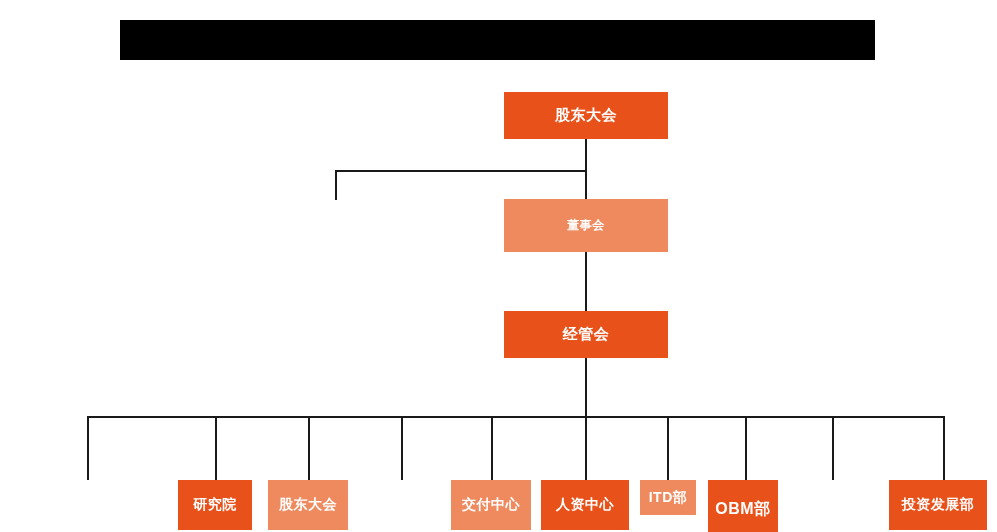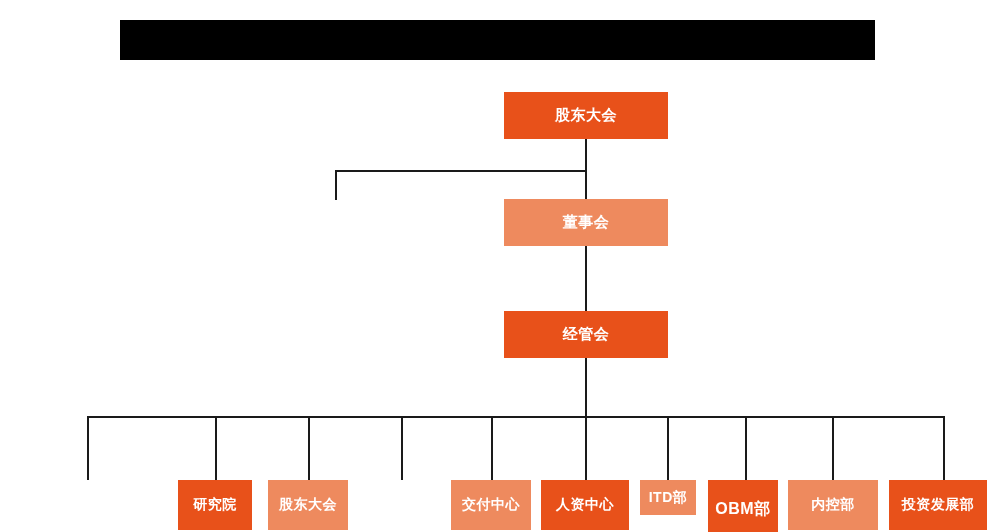--- a/index.html
+++ b/index.html
@@ -93,21 +93,21 @@
   <div class="conn v" style="left:667px; top:416px; height:64px;"></div>
   <div class="conn v" style="left:745px; top:416px; height:64px;"></div>
   <div class="conn v" style="left:832px; top:416px; height:64px;"></div>
   <div class="conn v" style="left:943px; top:416px; height:64px;"></div>
 
   <div class="node accent-primary" style="left:504px; top:92px; width:164px; height:47px; font-size:15px;">
     <span class="node-label">股东大会</span>
   </div>
 
 
-  <div class="node accent-secondary" style="left:504px; top:199px; width:164px; height:47px; font-size:15px;">
+  <div class="node accent-secondary" style="left:504px; top:199px; width:164px; height:53px; font-size:12px;">
     <span class="node-label">董事会</span>
   </div>
 
   <div class="node accent-primary" style="left:504px; top:311px; width:164px; height:47px; font-size:15px;">
     <span class="node-label">经管会</span>
   </div>
 
 
   <div class="node accent-primary" style="left:178px; top:480px; width:74px; height:50px; font-size:14px;">
     <span class="node-label">研究院</span>
@@ -127,21 +127,18 @@
   </div>
 
   <div class="node accent-secondary" style="left:640px; top:480px; width:56px; height:35px; font-size:14px;">
     <span class="node-label">ITD部</span>
   </div>
 
   <div class="node accent-primary" style="left:708px; top:480px; width:70px; height:58px; font-size:16px;">
     <span class="node-label">OBM部</span>
   </div>
 
-  <div class="node accent-secondary" style="left:788px; top:480px; width:90px; height:50px; font-size:14px;">
-    <span class="node-label">内控部</span>
-  </div>
 
   <div class="node accent-primary" style="left:889px; top:480px; width:98px; height:50px; font-size:14px;">
     <span class="node-label">投资发展部</span>
   </div>
 
 </div>
 
 </body></html>

